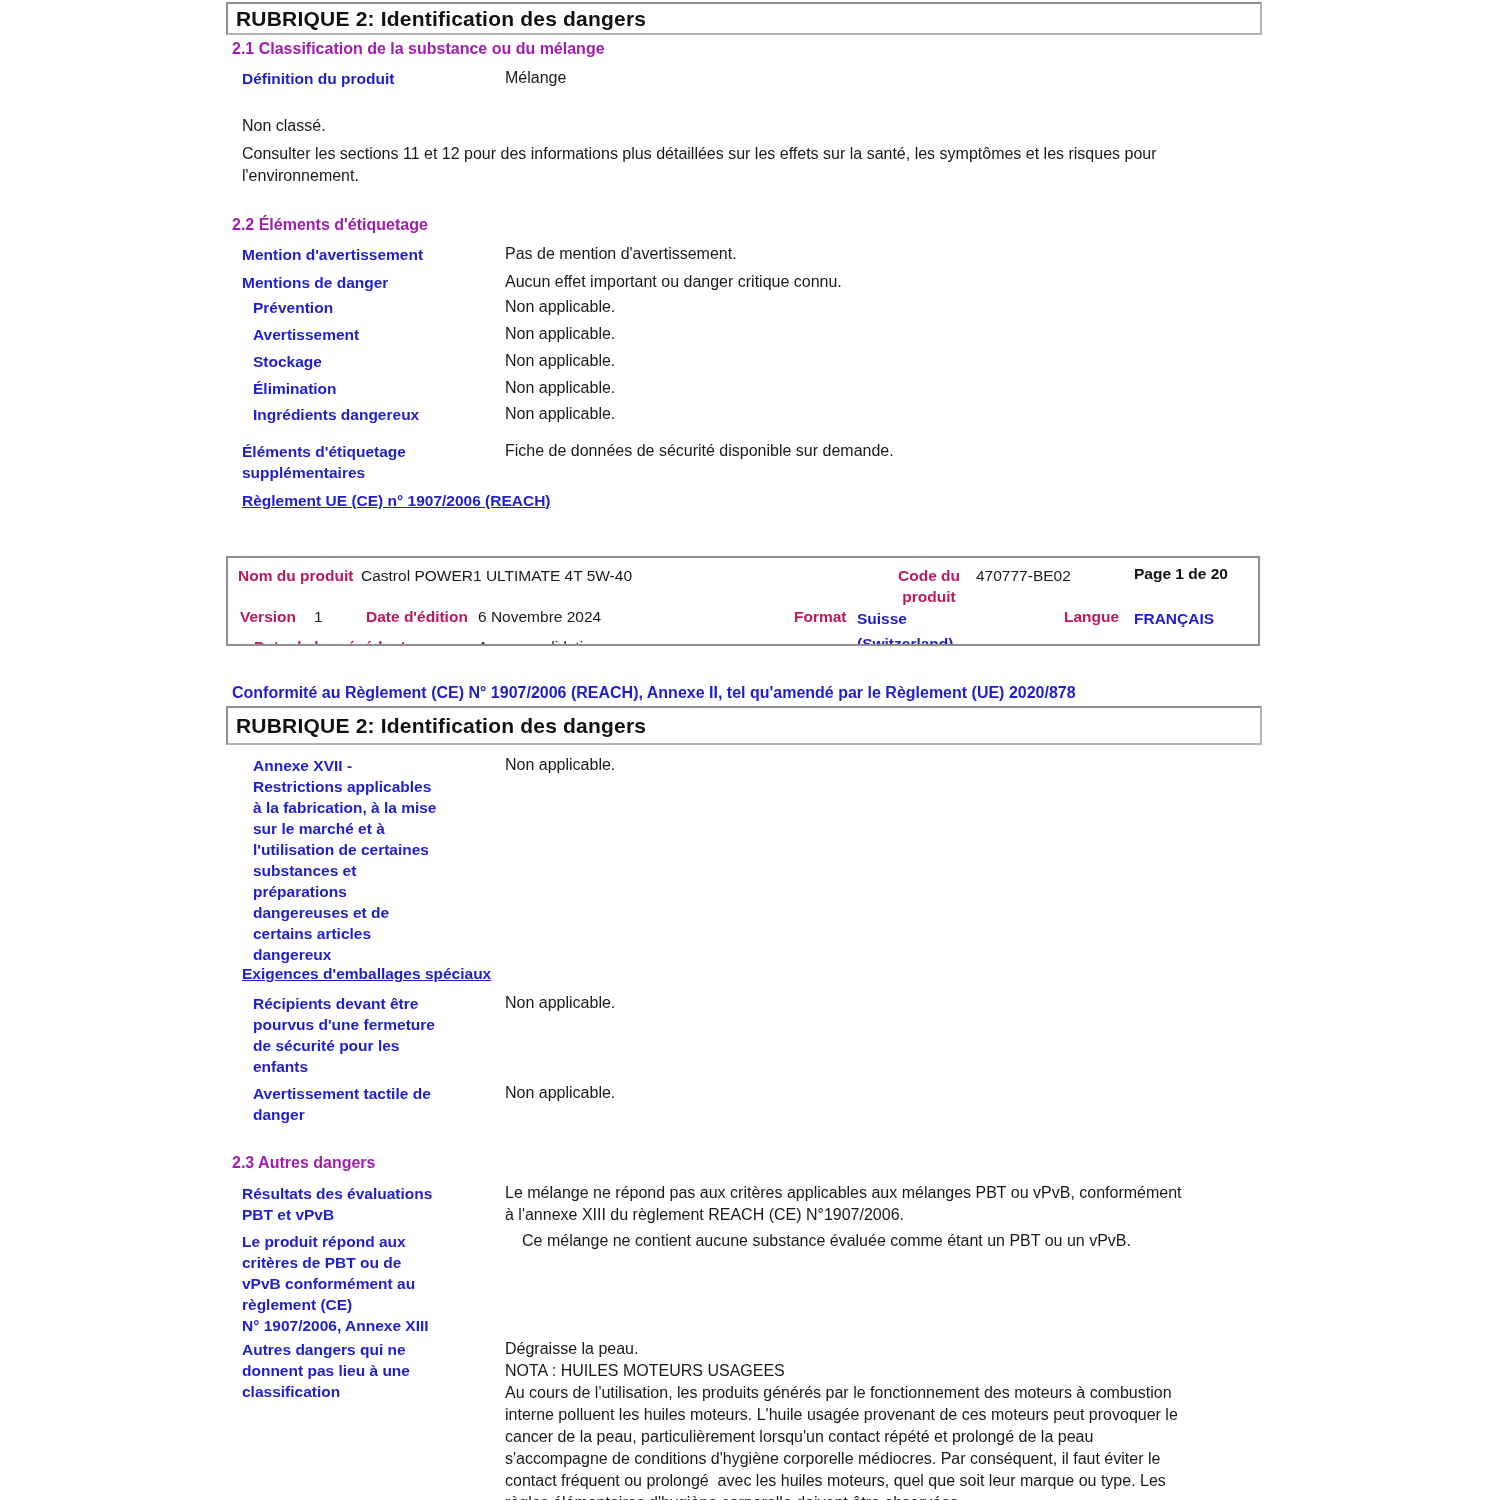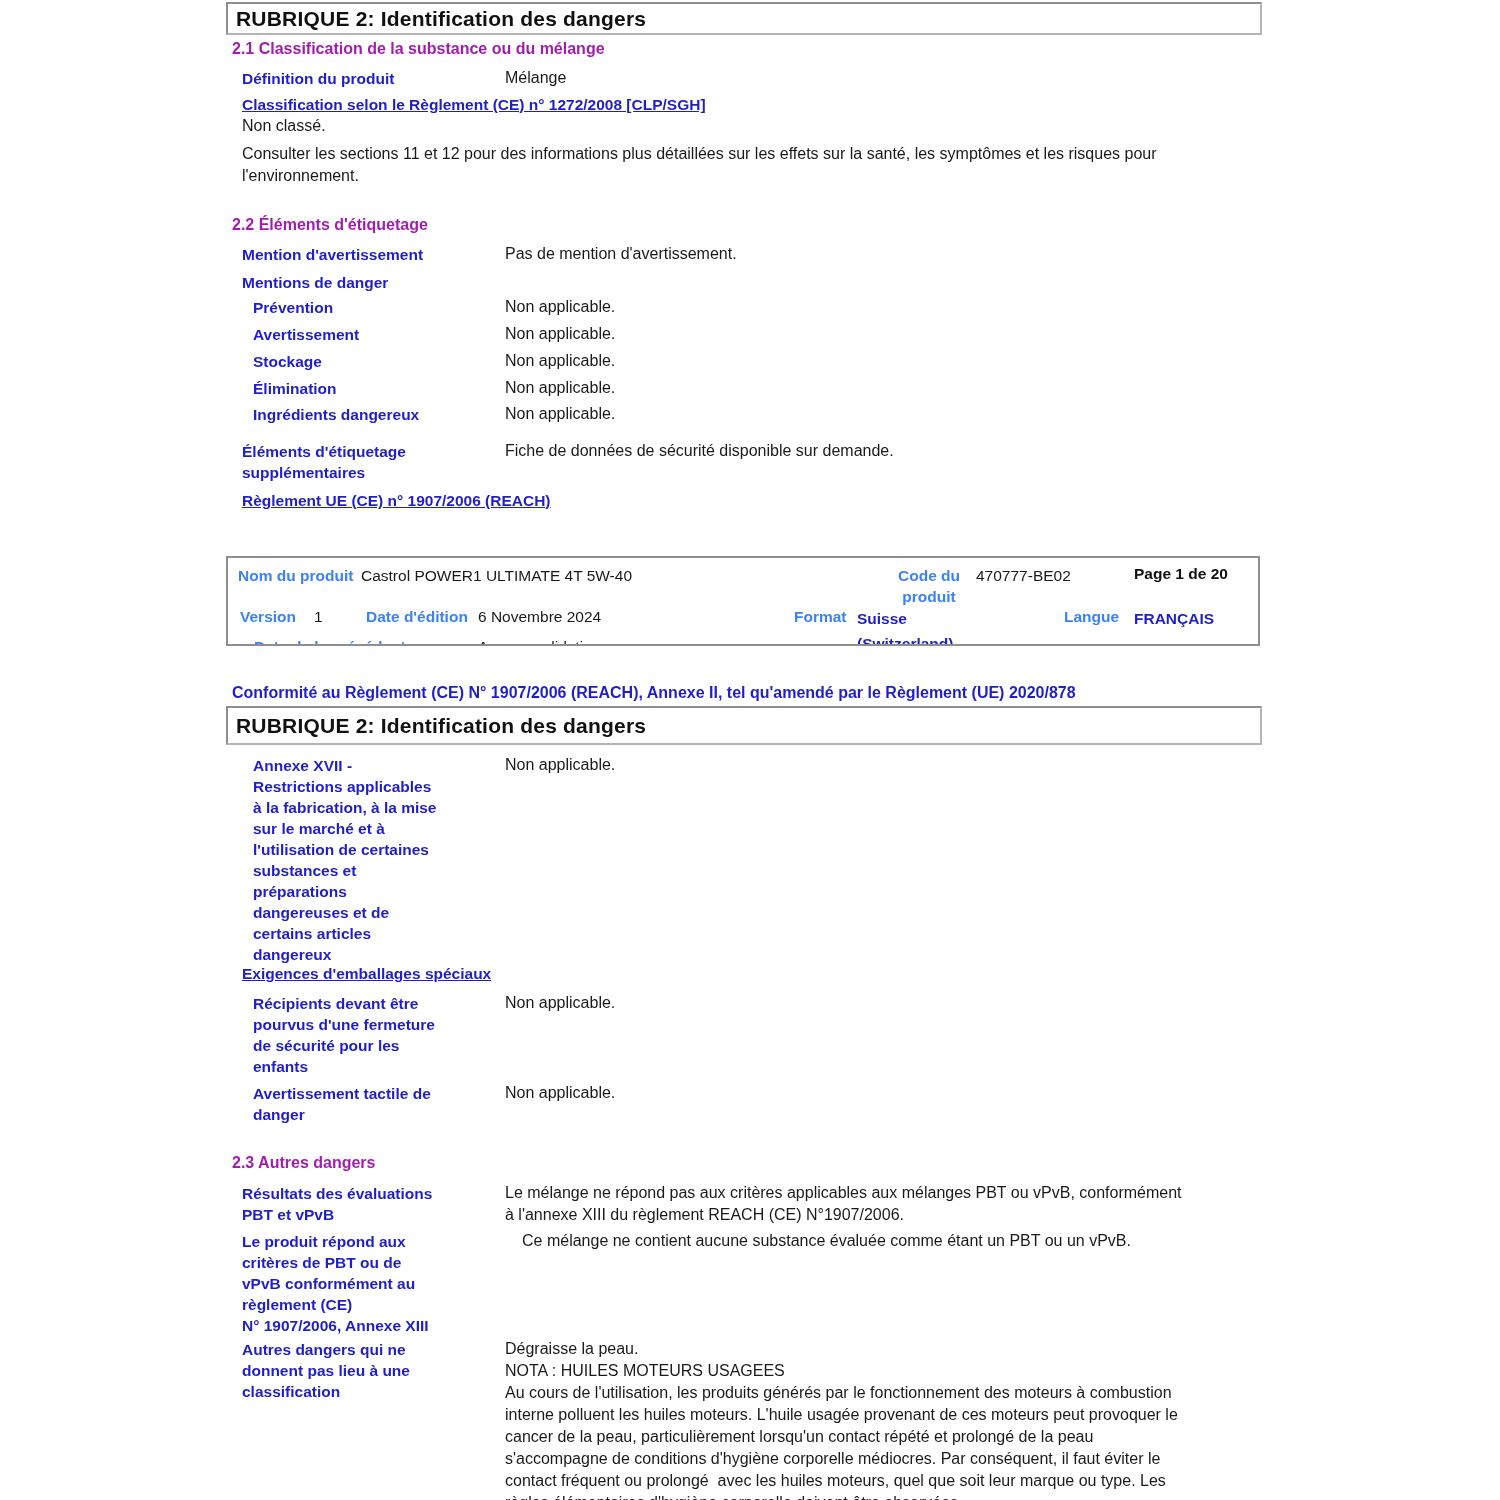--- a/index.html
+++ b/index.html
@@ -73,21 +73,21 @@
     height: 90px;
     border: 2px solid #8f8f8f;
     box-sizing: border-box;
     overflow: hidden;
     background: #ffffff;
   }
   .doc-box .b-lbl {
     position: absolute;
     font-size: 15.5px;
     font-weight: bold;
-    color: #3b82f6;
+    color: #be185d;
     line-height: 21px;
     white-space: pre-wrap;
   }
   .doc-box .b-val {
     position: absolute;
     font-size: 15.5px;
     color: #1a1a1a;
     line-height: 21px;
     white-space: pre-wrap;
   }
@@ -121,33 +121,33 @@
 
   <div class="hdr-box" style="top:2px;">
     <span>RUBRIQUE 2: Identification des dangers</span>
   </div>
 
   <div class="sec-h" style="left:232px; top:40px;">2.1 Classification de la substance ou du mélange</div>
 
   <div class="lbl" style="left:242px; top:68px;">Définition du produit</div>
   <div class="val" style="left:505px; top:67px;">Mélange</div>
 
-  <div class="lbl link" style="left:242px; top:94px;">Classification selon le Règlement (CE) n° 1272/2008 [CLP/SGH]</div>
 
   <div class="val" style="left:242px; top:115px;">Non classé.</div>
 
   <div class="note" style="left:242px; top:143px;">Consulter les sections 11 et 12 pour des informations plus détaillées sur les effets sur la santé, les symptômes et les risques pour
 l'environnement.</div>
 
   <div class="sec-h" style="left:232px; top:216px;">2.2 Éléments d'étiquetage</div>
 
   <div class="lbl" style="left:242px; top:244px;">Mention d'avertissement</div>
   <div class="val" style="left:505px; top:243px;">Pas de mention d'avertissement.</div>
 
   <div class="lbl" style="left:242px; top:272px;">Mentions de danger</div>
+  <div class="val" style="left:505px; top:271px;">Aucun effet important ou danger critique connu.</div>
 
   <div class="lbl" style="left:253px; top:297px;">Prévention</div>
   <div class="val" style="left:505px; top:296px;">Non applicable.</div>
 
   <div class="lbl" style="left:253px; top:324px;">Avertissement</div>
   <div class="val" style="left:505px; top:323px;">Non applicable.</div>
 
   <div class="lbl" style="left:253px; top:351px;">Stockage</div>
   <div class="val" style="left:505px; top:350px;">Non applicable.</div>
 

